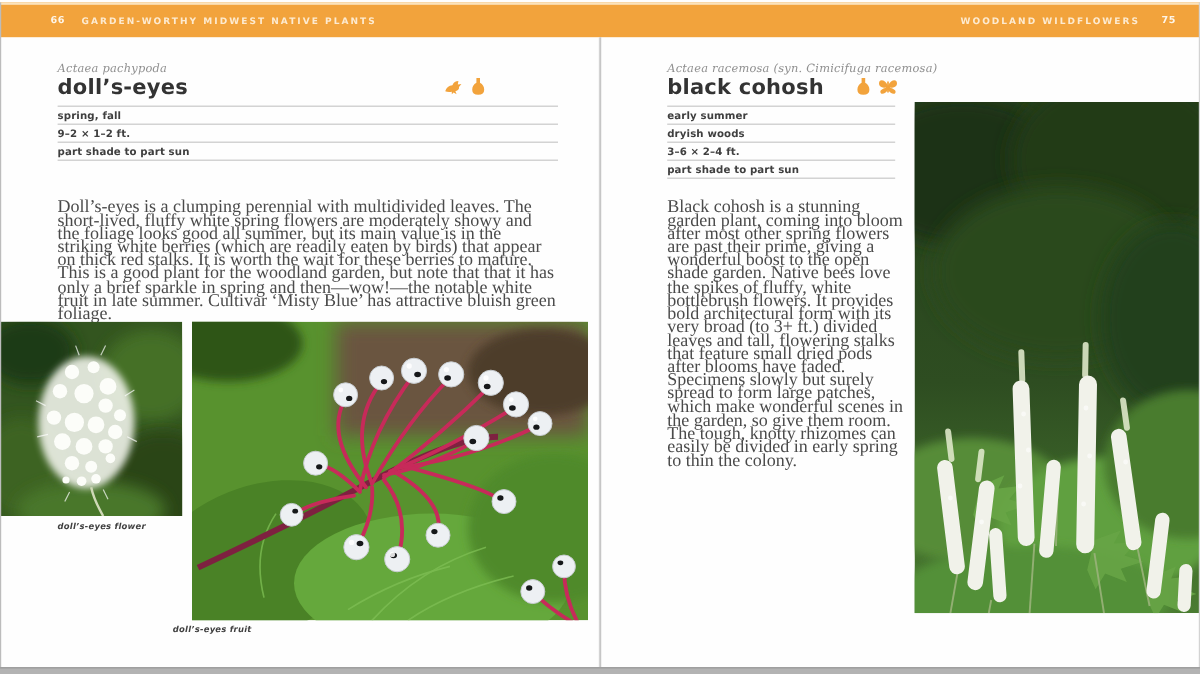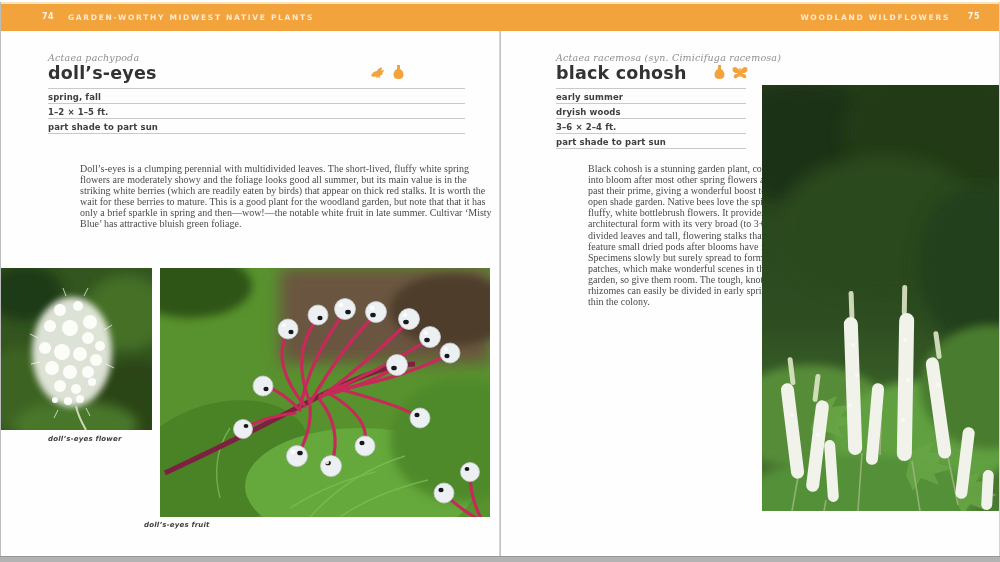--- a/index.html
+++ b/index.html
@@ -58,21 +58,21 @@
   .specs-right{left:556px;top:88px;width:190px;}
   .spec-row{
     height:10.5px;border-bottom:1px solid #c9c9c9;
     font-size:8.5px;font-weight:bold;color:#3f3f3f;
     padding-top:3.4px;letter-spacing:.1px;white-space:nowrap;
   }
 
   
   .para{
     position:absolute;font-family:"Liberation Serif",serif;
-    font-size:10px;line-height:11.1px;color:#4a4a4a;text-align:left;margin-left:32px;
+    font-size:15px;line-height:11.1px;color:#4a4a4a;text-align:left;
   }
   .para-left{left:48px;top:153px;width:416px;}
   .para-right{left:556px;top:153px;width:201px;}
 
   
   .photo{position:absolute;overflow:hidden;}
   .photo svg{display:block;width:100%;height:100%;}
   .photo1{left:0;top:268px;width:152px;height:162px;}
   .photo2{left:160px;top:268px;width:330px;height:249px;}
   .photo3{left:762px;top:85px;width:238px;height:426px;}
@@ -83,21 +83,21 @@
   .cap1{left:48px;top:435px;}
   .cap2{left:144px;top:521px;}
 </style>
 </head>
 <body>
 
 <div class="spread">
 
   <div class="band">
     <div class="band-topline"></div>
-    <span class="page-num pn-left">74</span>
+    <span class="page-num pn-left">66</span>
     <span class="running-head rh-left">GARDEN-WORTHY MIDWEST NATIVE PLANTS</span>
     <span class="running-head rh-right">WOODLAND WILDFLOWERS</span>
     <span class="page-num pn-right">75</span>
   </div>
 
   <span class="species sp-left">Actaea pachypoda</span>
   <h1 class="title ti-left">doll’s-eyes</h1>
 
   <div class="icon-row ic-left">
     <span>
@@ -107,21 +107,21 @@
     </span>
     <span>
       <svg width="13" height="16" viewBox="0 0 13 16">
         <path fill="#F2A33C" d="M5 1 L8 1 L8 5 Q11.5 7 11.5 10.8 Q11.5 15 6.5 15 Q1.5 15 1.5 10.8 Q1.5 7 5 5 Z"></path>
       </svg>
     </span>
   </div>
 
   <div class="specs specs-left">
     <div class="spec-row">spring, fall</div>
-    <div class="spec-row">1–2 × 1–5 ft.</div>
+    <div class="spec-row">9–2 × 1–2 ft.</div>
     <div class="spec-row">part shade to part sun</div>
   </div>
 
   <p class="para para-left">Doll’s-eyes is a clumping perennial with multidivided leaves. The short-lived, fluffy white spring flowers are moderately showy and the foliage looks good all summer, but its main value is in the striking white berries (which are readily eaten by birds) that appear on thick red stalks. It is worth the wait for these berries to mature. This is a good plant for the woodland garden, but note that that it has only a brief sparkle in spring and then—wow!—the notable white fruit in late summer. Cultivar ‘Misty Blue’ has attractive bluish green foliage.</p>
 
   <div class="photo photo1">
     <svg viewBox="0 0 152 162" preserveAspectRatio="none">
       <defs>
         <filter id="b6" x="-50%" y="-50%" width="200%" height="200%">
             <feGaussianBlur stdDeviation="6"></feGaussianBlur>

